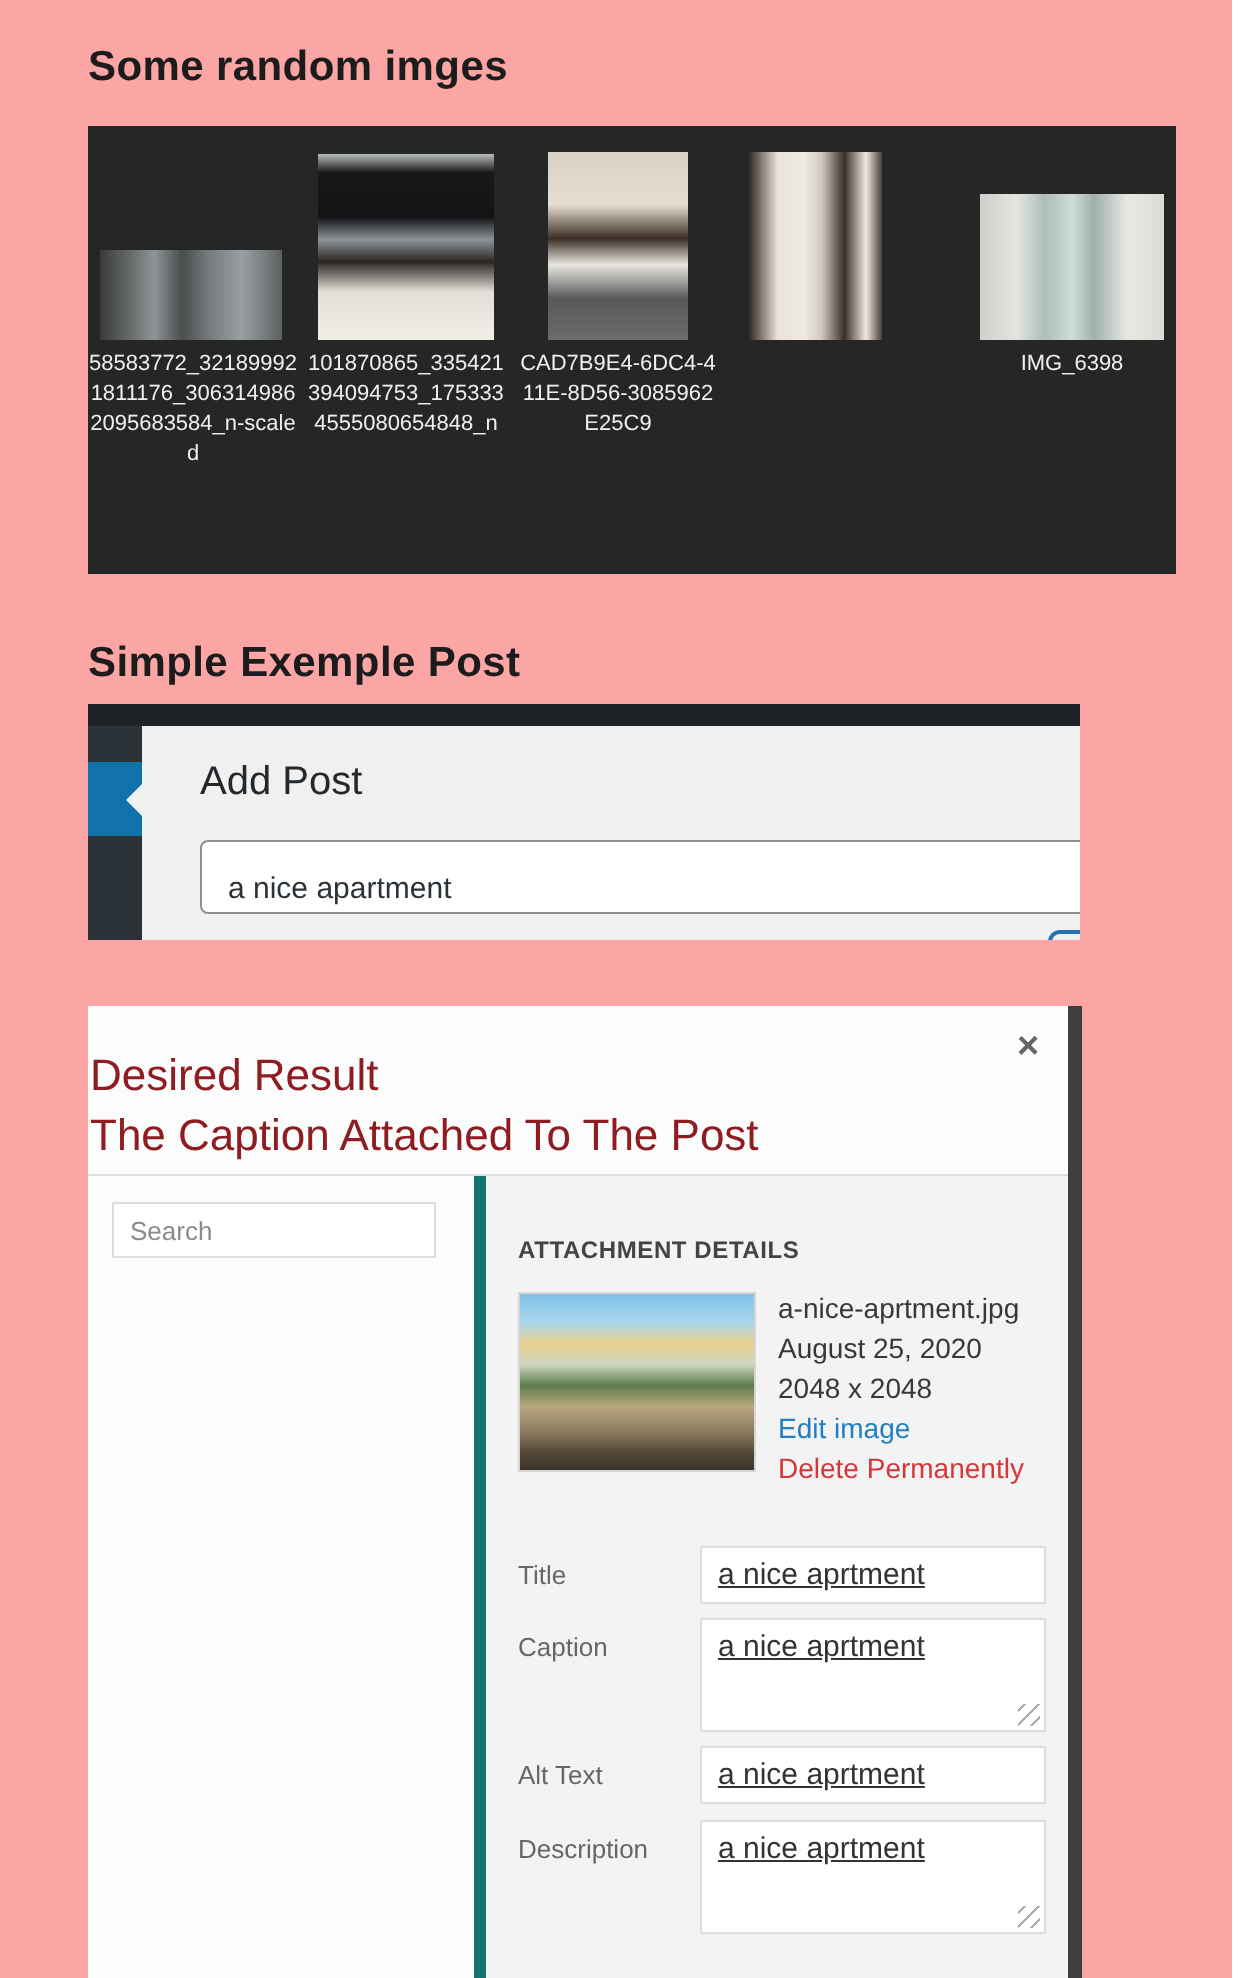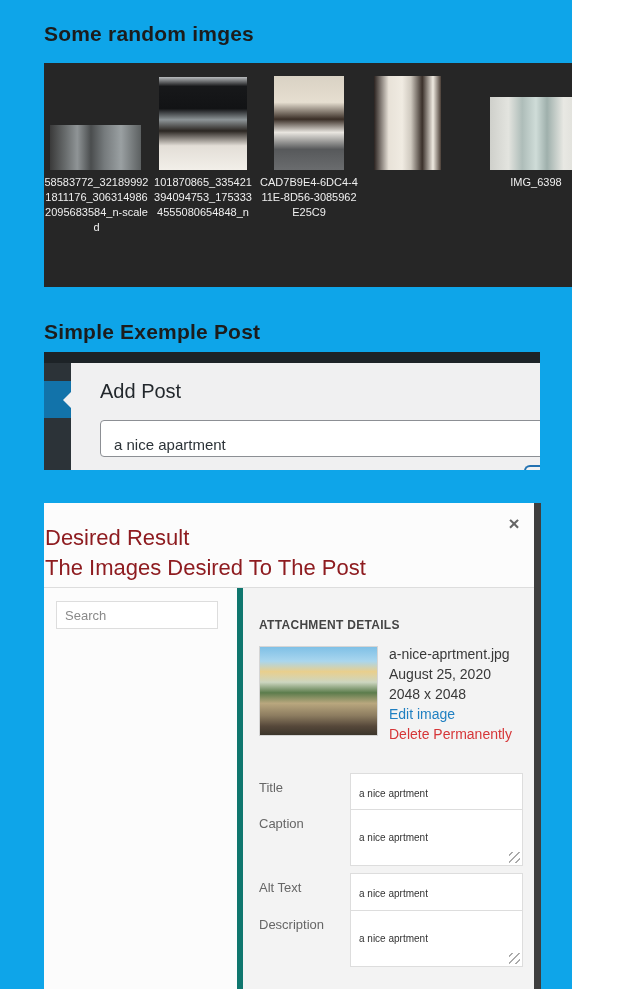--- a/index.html
+++ b/index.html
@@ -1,18 +1,18 @@
 <!DOCTYPE html>
 <html><head>
 <meta charset="utf-8">
 <style>
   * { margin:0; padding:0; box-sizing:border-box; }
   html,body { background:#ffffff; }
   body { font-family:"Liberation Sans", sans-serif; }
-  #page { position:relative; width:572px; height:989px; background:#0ea5e9; overflow:hidden; }
+  #page { position:relative; width:616px; height:989px; background:#fca5a5; overflow:hidden; }
 
   
   .doc-heading { position:absolute; left:44px; font-size:21px; font-weight:600; color:#1c1c1c; letter-spacing:.2px; }
   #heading-gallery { top:22px; }
   #heading-post { top:320px; }
 
   
   #gallery { position:absolute; left:44px; top:63px; width:544px; height:224px; background:#262626; }
   .g-img { position:absolute; background:#555; }
   .g-cap { position:absolute; top:112px; font-size:11px; line-height:15px; color:#efefef; text-align:center; word-break:break-all; }
@@ -67,22 +67,22 @@
   .meta-line { position:absolute; left:146px; font-size:14px; line-height:20px; color:#383838; white-space:nowrap; }
   #meta-filename { top:56px; }
   #meta-date { top:76px; }
   #meta-dims { top:96px; }
   #meta-edit { top:116px; color:#1f7fc1; cursor:pointer; }
   #meta-delete { top:136px; color:#d63638; cursor:pointer; }
 
   .field-row { position:absolute; left:16px; width:264px; display:flex; }
   .field-label { width:91px; padding-right:16px; font-size:13px; color:#666; padding-top:7px; }
   .field-control { position:relative; flex:1; }
-  .wp-input, .wp-textarea { width:100%; background:#fff; border:1px solid #ddd; font-size:10px; color:#333;
-    padding:19px 8px; font-family:"Liberation Sans", sans-serif; outline:none; resize:none; display:block; }
+  .wp-input, .wp-textarea { width:100%; background:#fff; border:1px solid #ddd; font-size:15px; color:#333;
+    padding:5px 8px; font-family:"Liberation Sans", sans-serif; outline:none; resize:none; display:block;text-decoration:underline; }
   .wp-input { height:29px; }
   .wp-textarea { height:57px; line-height:18px; }
   #row-title { top:185px; }
   #row-caption { top:221px; }
   #row-alt { top:285px; }
   #row-description { top:322px; }
   .resize-grip { position:absolute; right:3px; bottom:3px; width:11px; height:11px; pointer-events:none;
     background:repeating-linear-gradient(135deg, transparent 0 2px, #aaa 2px 3px, transparent 3px 5px); }
 </style>
 </head>
@@ -114,21 +114,21 @@
       </div>
     </div>
     <div id="admin-page-title">Add Post</div>
     <input id="admin-title-input" type="text" value="a nice apartment" style="">
     <div id="admin-blue-corner"></div>
   </div>
 
   <div id="shot-modal">
     <div id="modal-close">×</div>
     <div class="red-heading" id="red-heading-1">Desired Result</div>
-    <div class="red-heading" id="red-heading-2">The Images Desired To The Post</div>
+    <div class="red-heading" id="red-heading-2">The Caption Attached To The Post</div>
     <div id="modal-divider"></div>
 
     <div id="modal-left">
       <input id="modal-search" type="text" placeholder="Search" style="">
     </div>
 
     <div id="attachment-panel">
       <div id="panel-title">ATTACHMENT DETAILS</div>
       <div id="attachment-thumb"></div>
 

